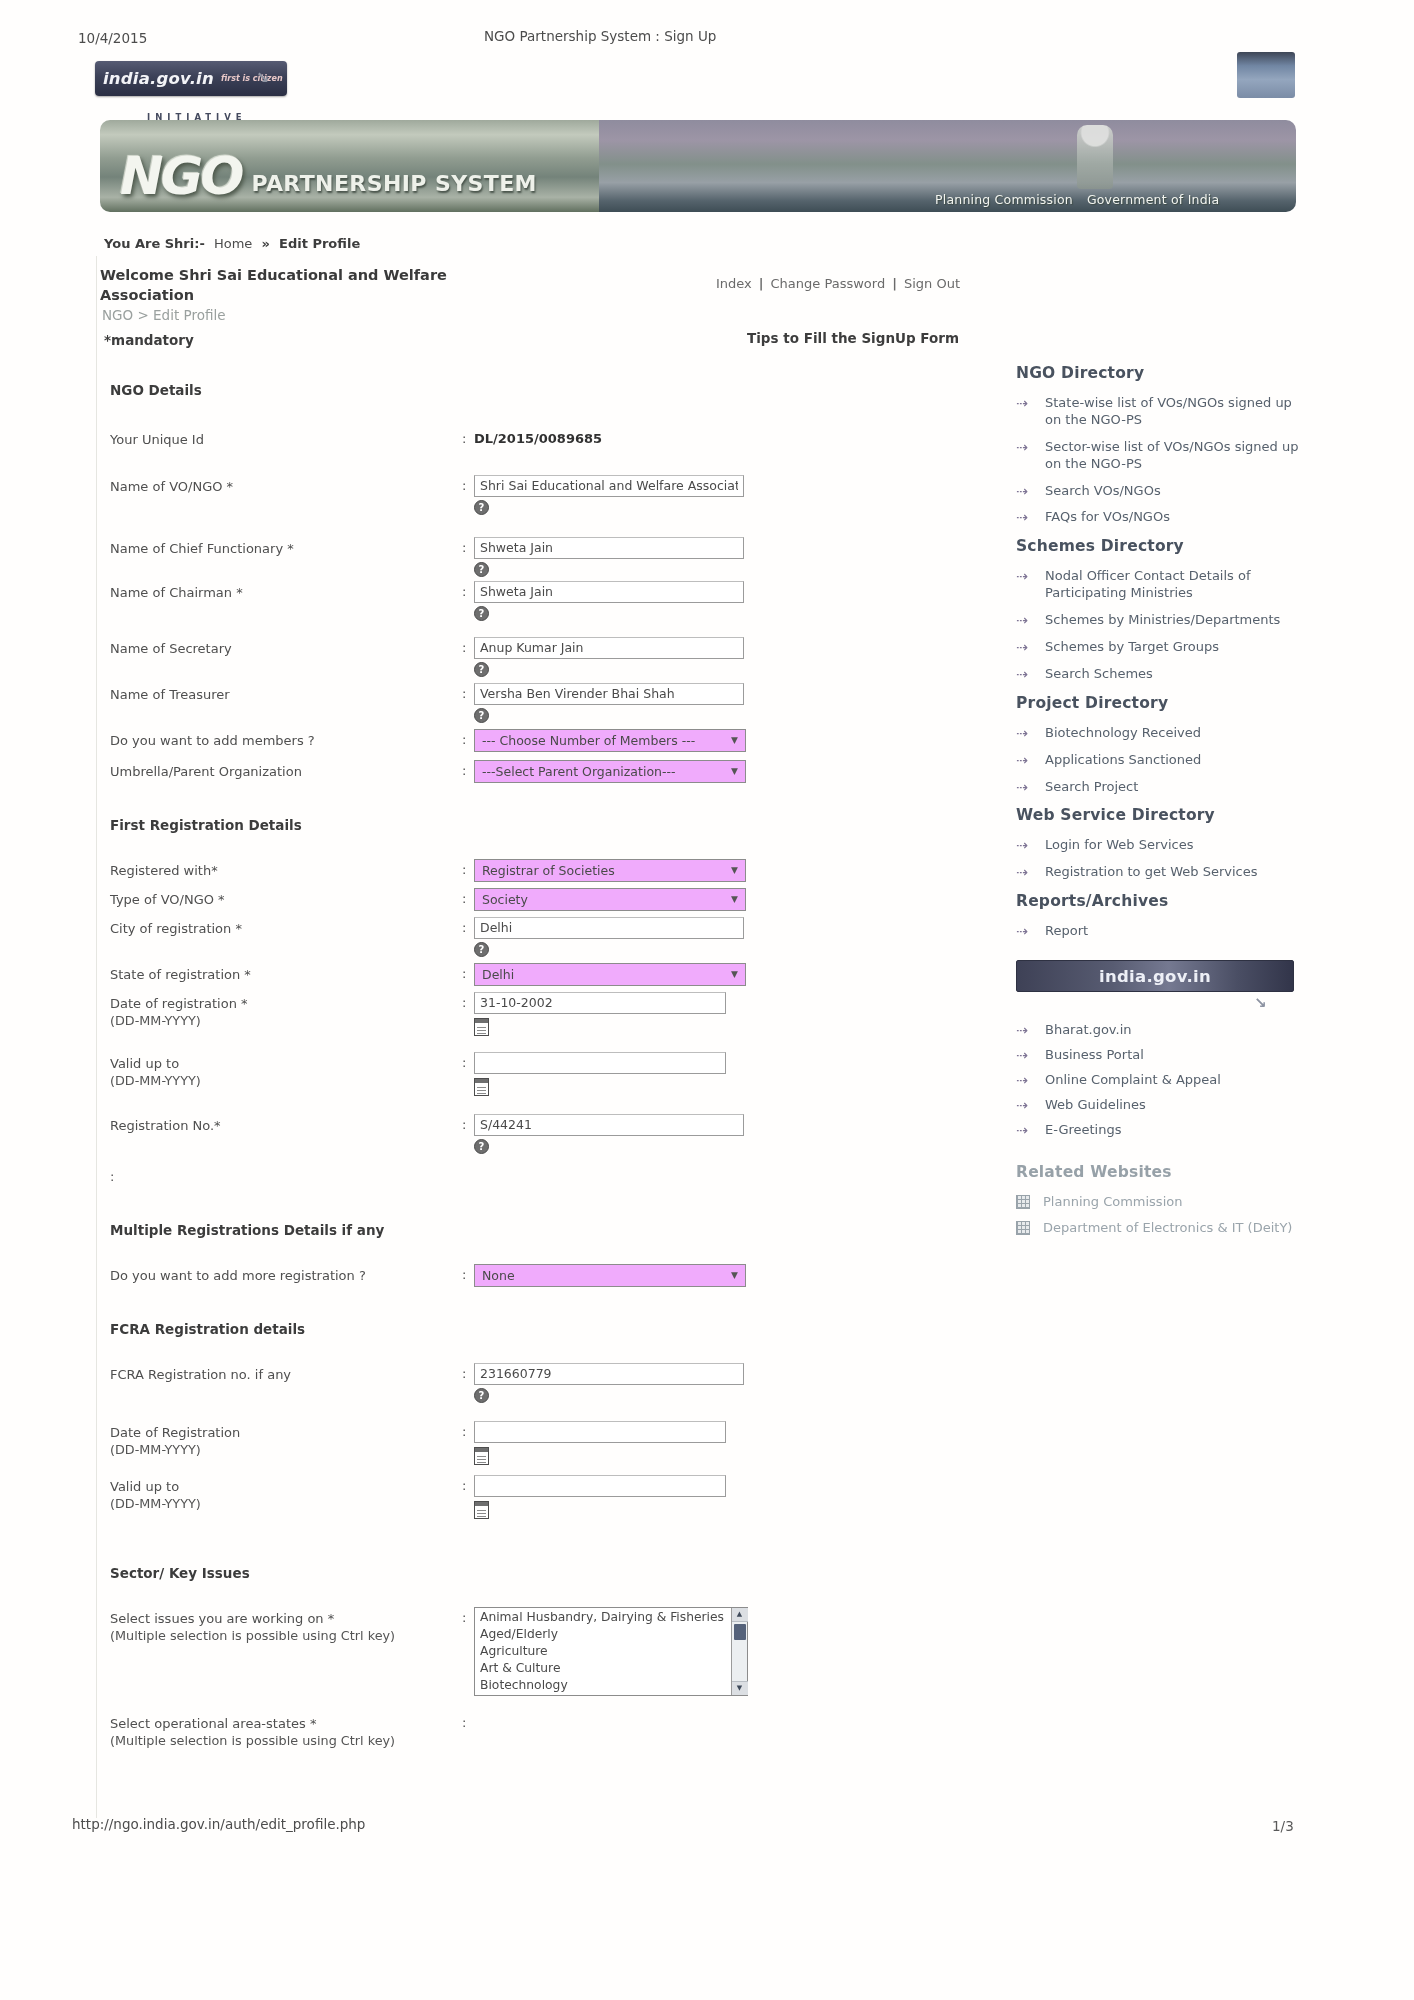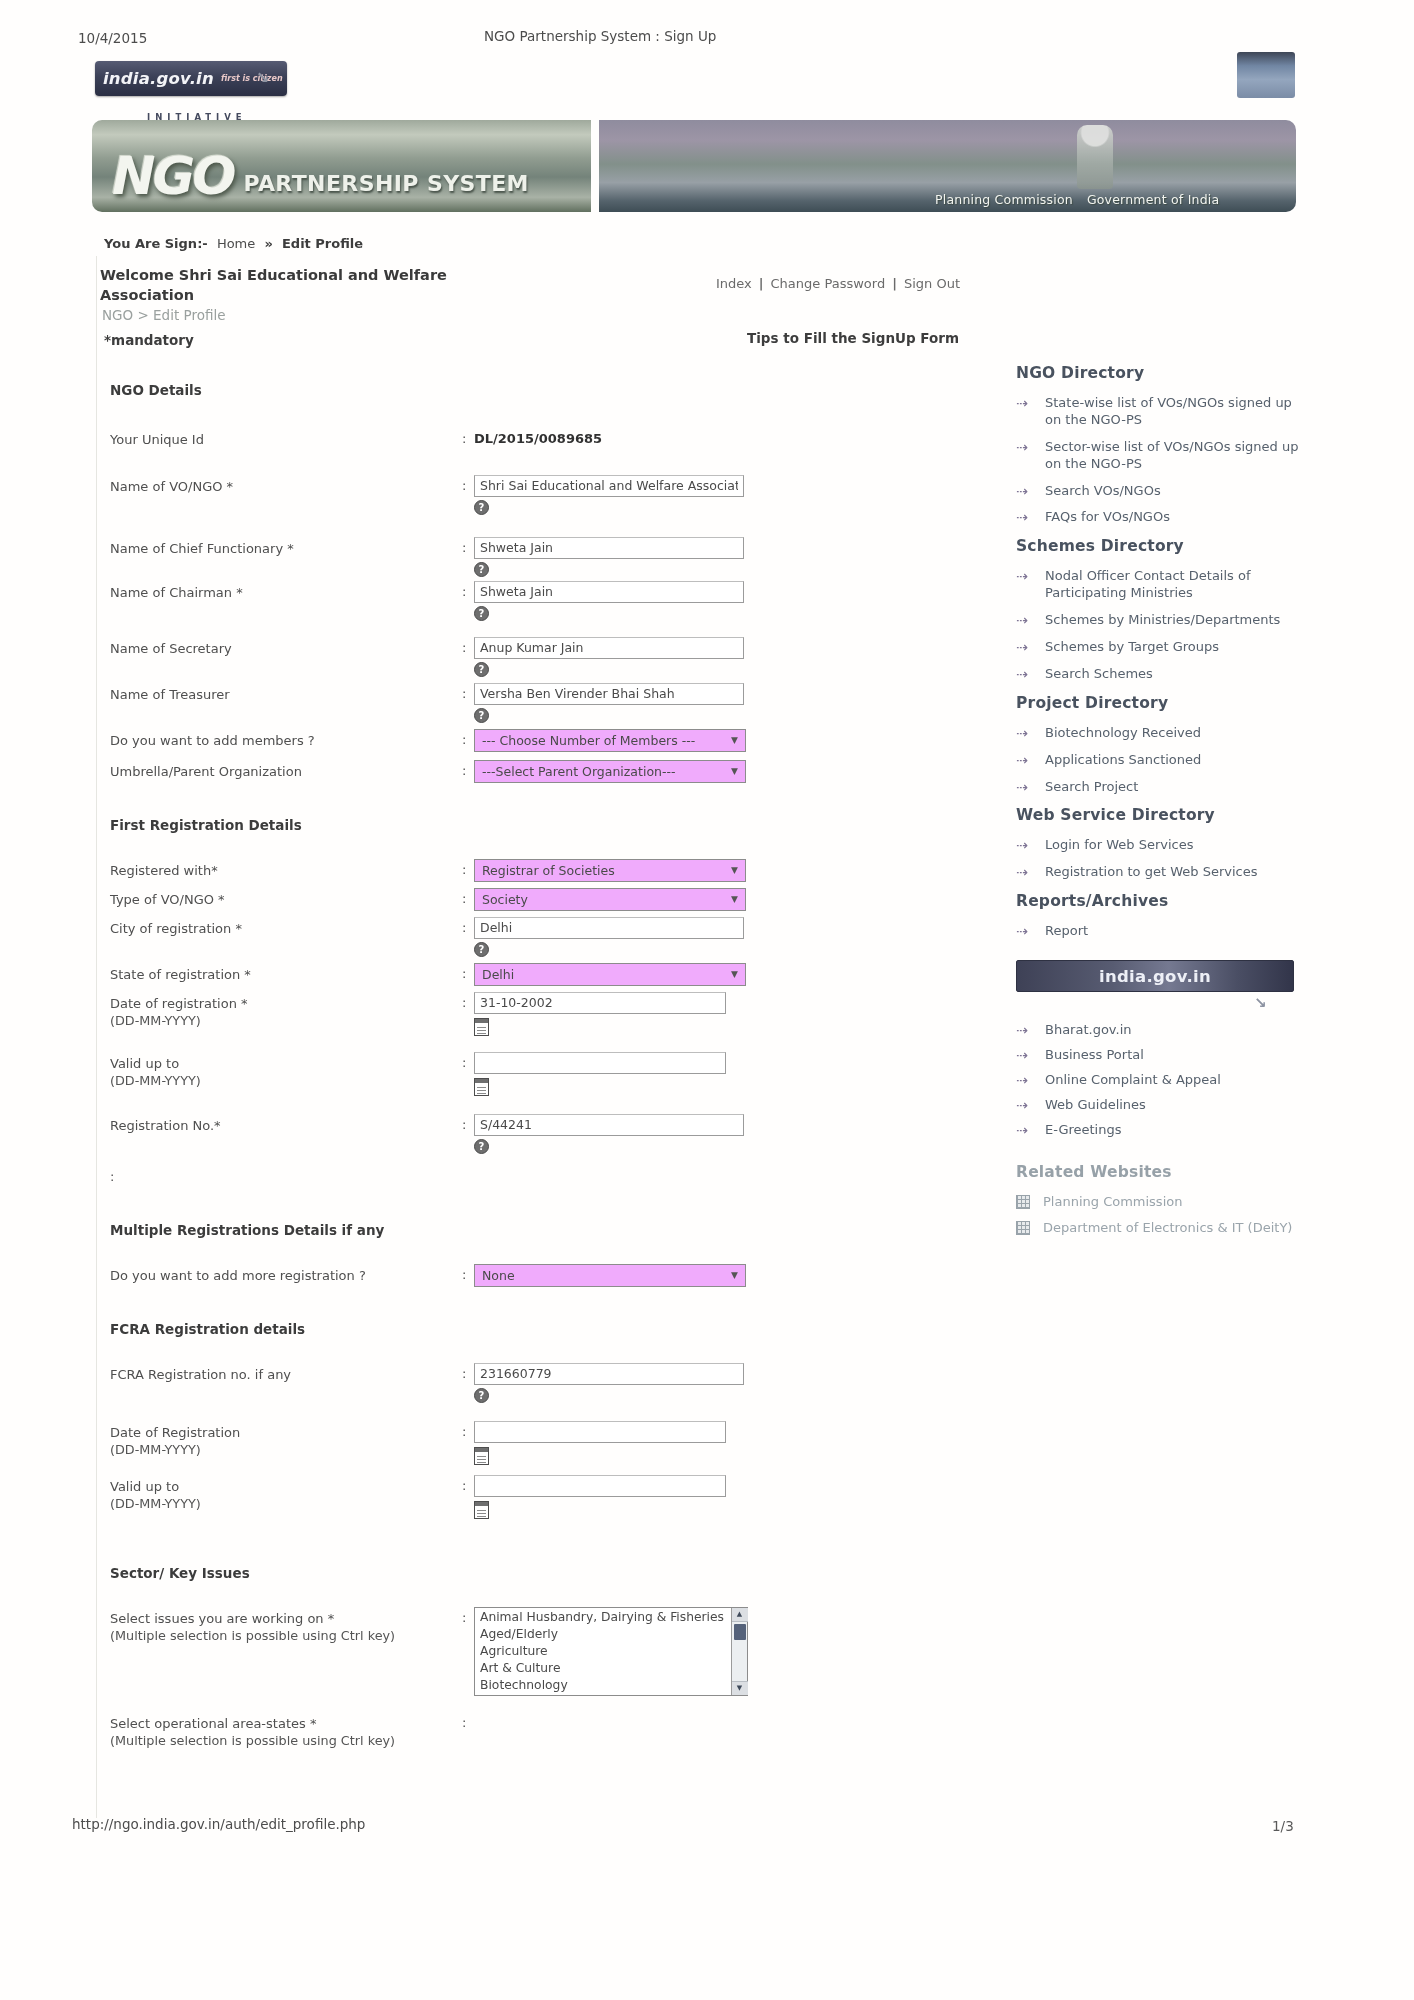--- a/index.html
+++ b/index.html
@@ -18,21 +18,21 @@
     padding:0 8px; gap:7px; box-shadow:0 1px 2px rgba(0,0,0,.35); }
   .gov-logo .brand { color:#f2f3f7; font-size:16.5px; font-weight:bold; font-style:italic; letter-spacing:.2px; }
   .gov-logo .tag { color:#e8c8c8; font-size:8px; font-style:italic; font-weight:bold; white-space:nowrap; }
   .logo-compass { position:absolute; left:256px; top:68px; font-size:16px; color:#8d93a2; font-weight:bold; }
   .initiative { position:absolute; left:100px; top:112px; font-size:8.5px; letter-spacing:5px; color:#454a5e; font-weight:bold;margin-left:47px; }
 
   .corner-thumb { position:absolute; left:1237px; top:52px; width:58px; height:46px; border-radius:3px;
     background:linear-gradient(180deg,#3e4656 0%,#7186a3 30%,#94a6be 60%,#7b8ca6 100%); }
 
   
-  .banner-left { position:absolute; left:92px; top:120px; width:499px; height:92px; border-radius:10px 0 0 10px;
+  .banner-left { position:absolute; left:100px; top:120px; width:499px; height:92px; border-radius:10px 0 0 10px;
     background:linear-gradient(180deg,#9fa99c 0%,#c3cabd 16%,#909c90 42%,#74837a 62%,#a9b2a6 84%,#61705f 100%);
     display:flex; align-items:flex-end; padding:0 0 16px 20px; }
   .banner-left .ngo { font-size:52px; line-height:40px; font-weight:bold; font-style:italic; color:#f3f5ef;
     letter-spacing:-3px; text-shadow:2px 3px 4px #4d584b, -1px -1px 1px #dfe4da; }
   .banner-left .suffix { font-size:22px; font-weight:bold; color:#eef1ea; margin-left:10px;
     letter-spacing:.4px; text-shadow:1px 2px 2px #48534a; }
   .banner-right { position:absolute; left:599px; top:120px; width:697px; height:92px; border-radius:0 10px 10px 0;
     background:linear-gradient(180deg,#8f8c9e 0%,#9d95a6 22%,#82908a 48%,#98a0a6 68%,#55636c 88%,#3e4d55 100%); }
   .emblem { position:absolute; left:478px; top:5px; width:36px; height:64px; opacity:.85;
     background:radial-gradient(circle at 50% 12%, #e9ebe7 0 22%, transparent 25%),
@@ -149,21 +149,21 @@
   <div class="banner-right">
     <div class="emblem"></div>
     <div class="banner-caption">
       <span class="cap1">Planning Commission</span><span class="cap2">Government of India</span>
     </div>
   </div>
 
   <div class="vline"></div>
 
   <div class="breadcrumb">
-    <span class="b">You Are Sign:-</span>
+    <span class="b">You Are Shri:-</span>
     <span>Home</span>
     <span class="b">»</span>
     <span class="b">Edit Profile</span>
   </div>
 
   <div class="welcome">Welcome Shri Sai Educational and Welfare Association</div>
 
   <div class="user-links">
     <a>Index</a><span class="sep">|</span><a>Change Password</a><span class="sep">|</span><a>Sign Out</a>
   </div>

